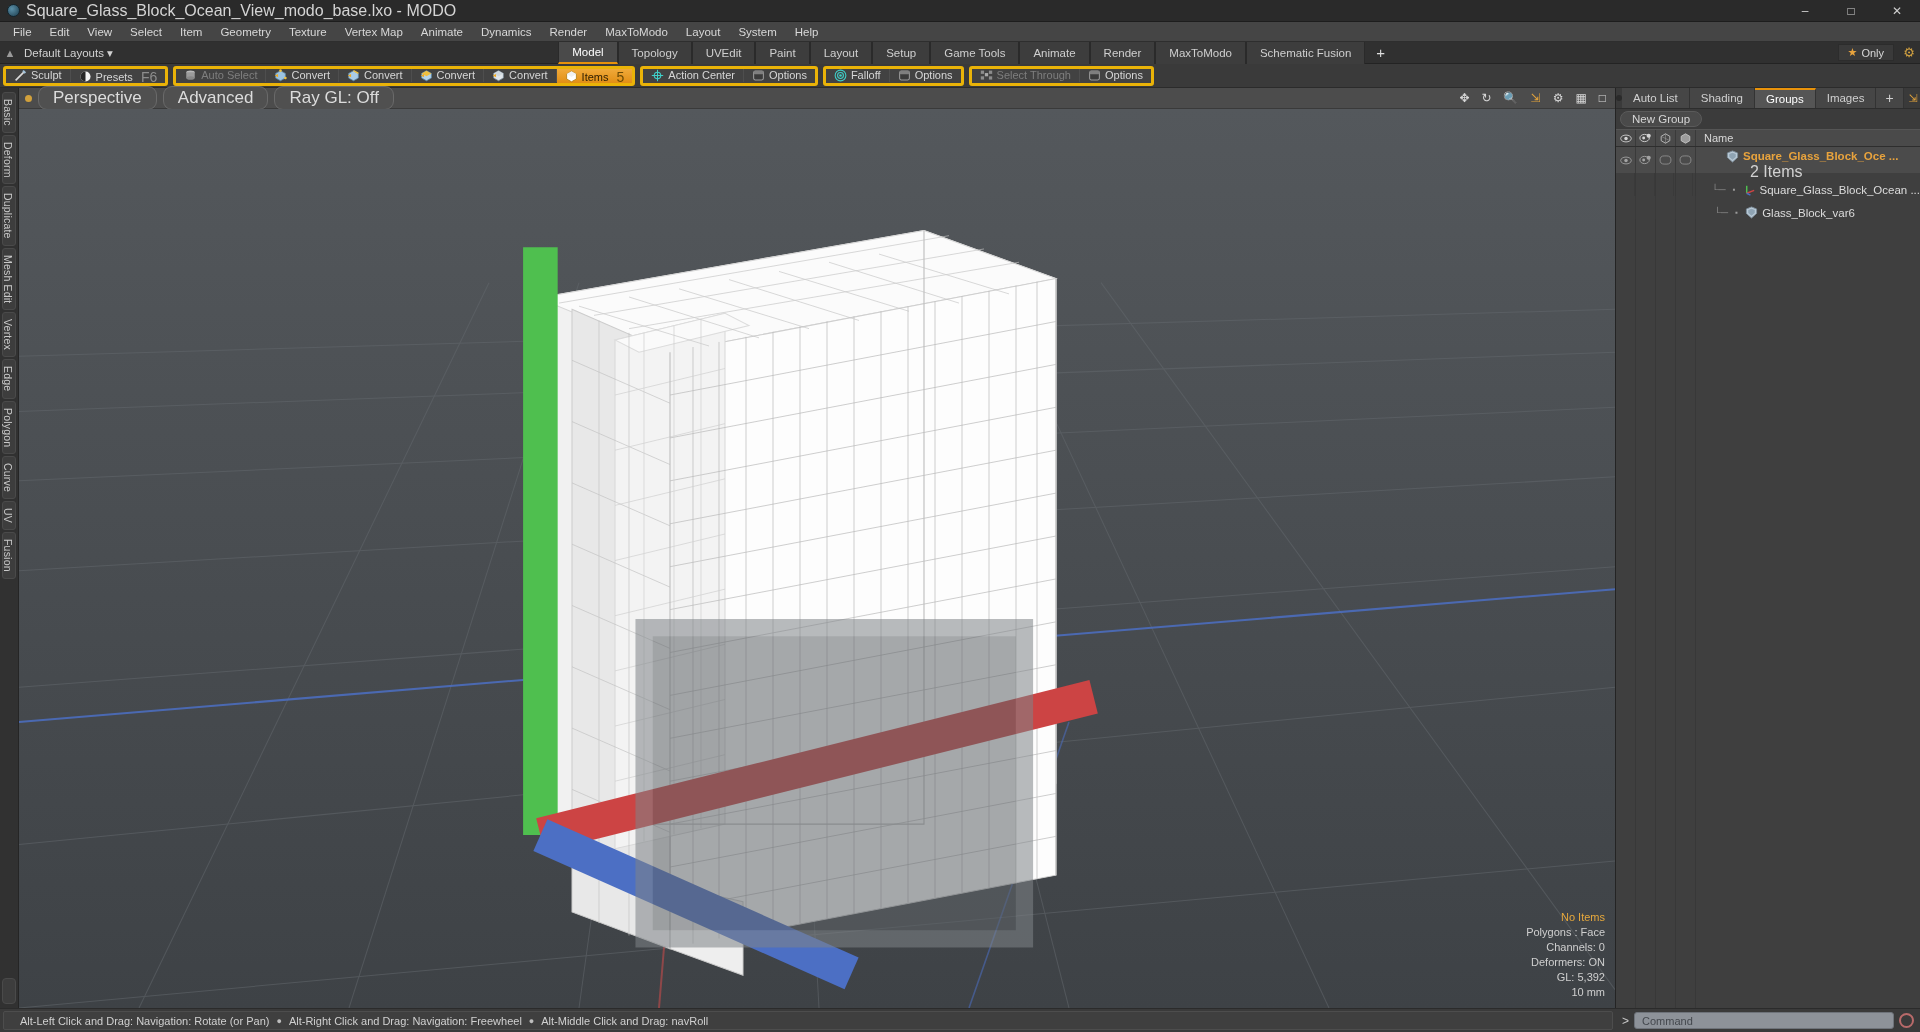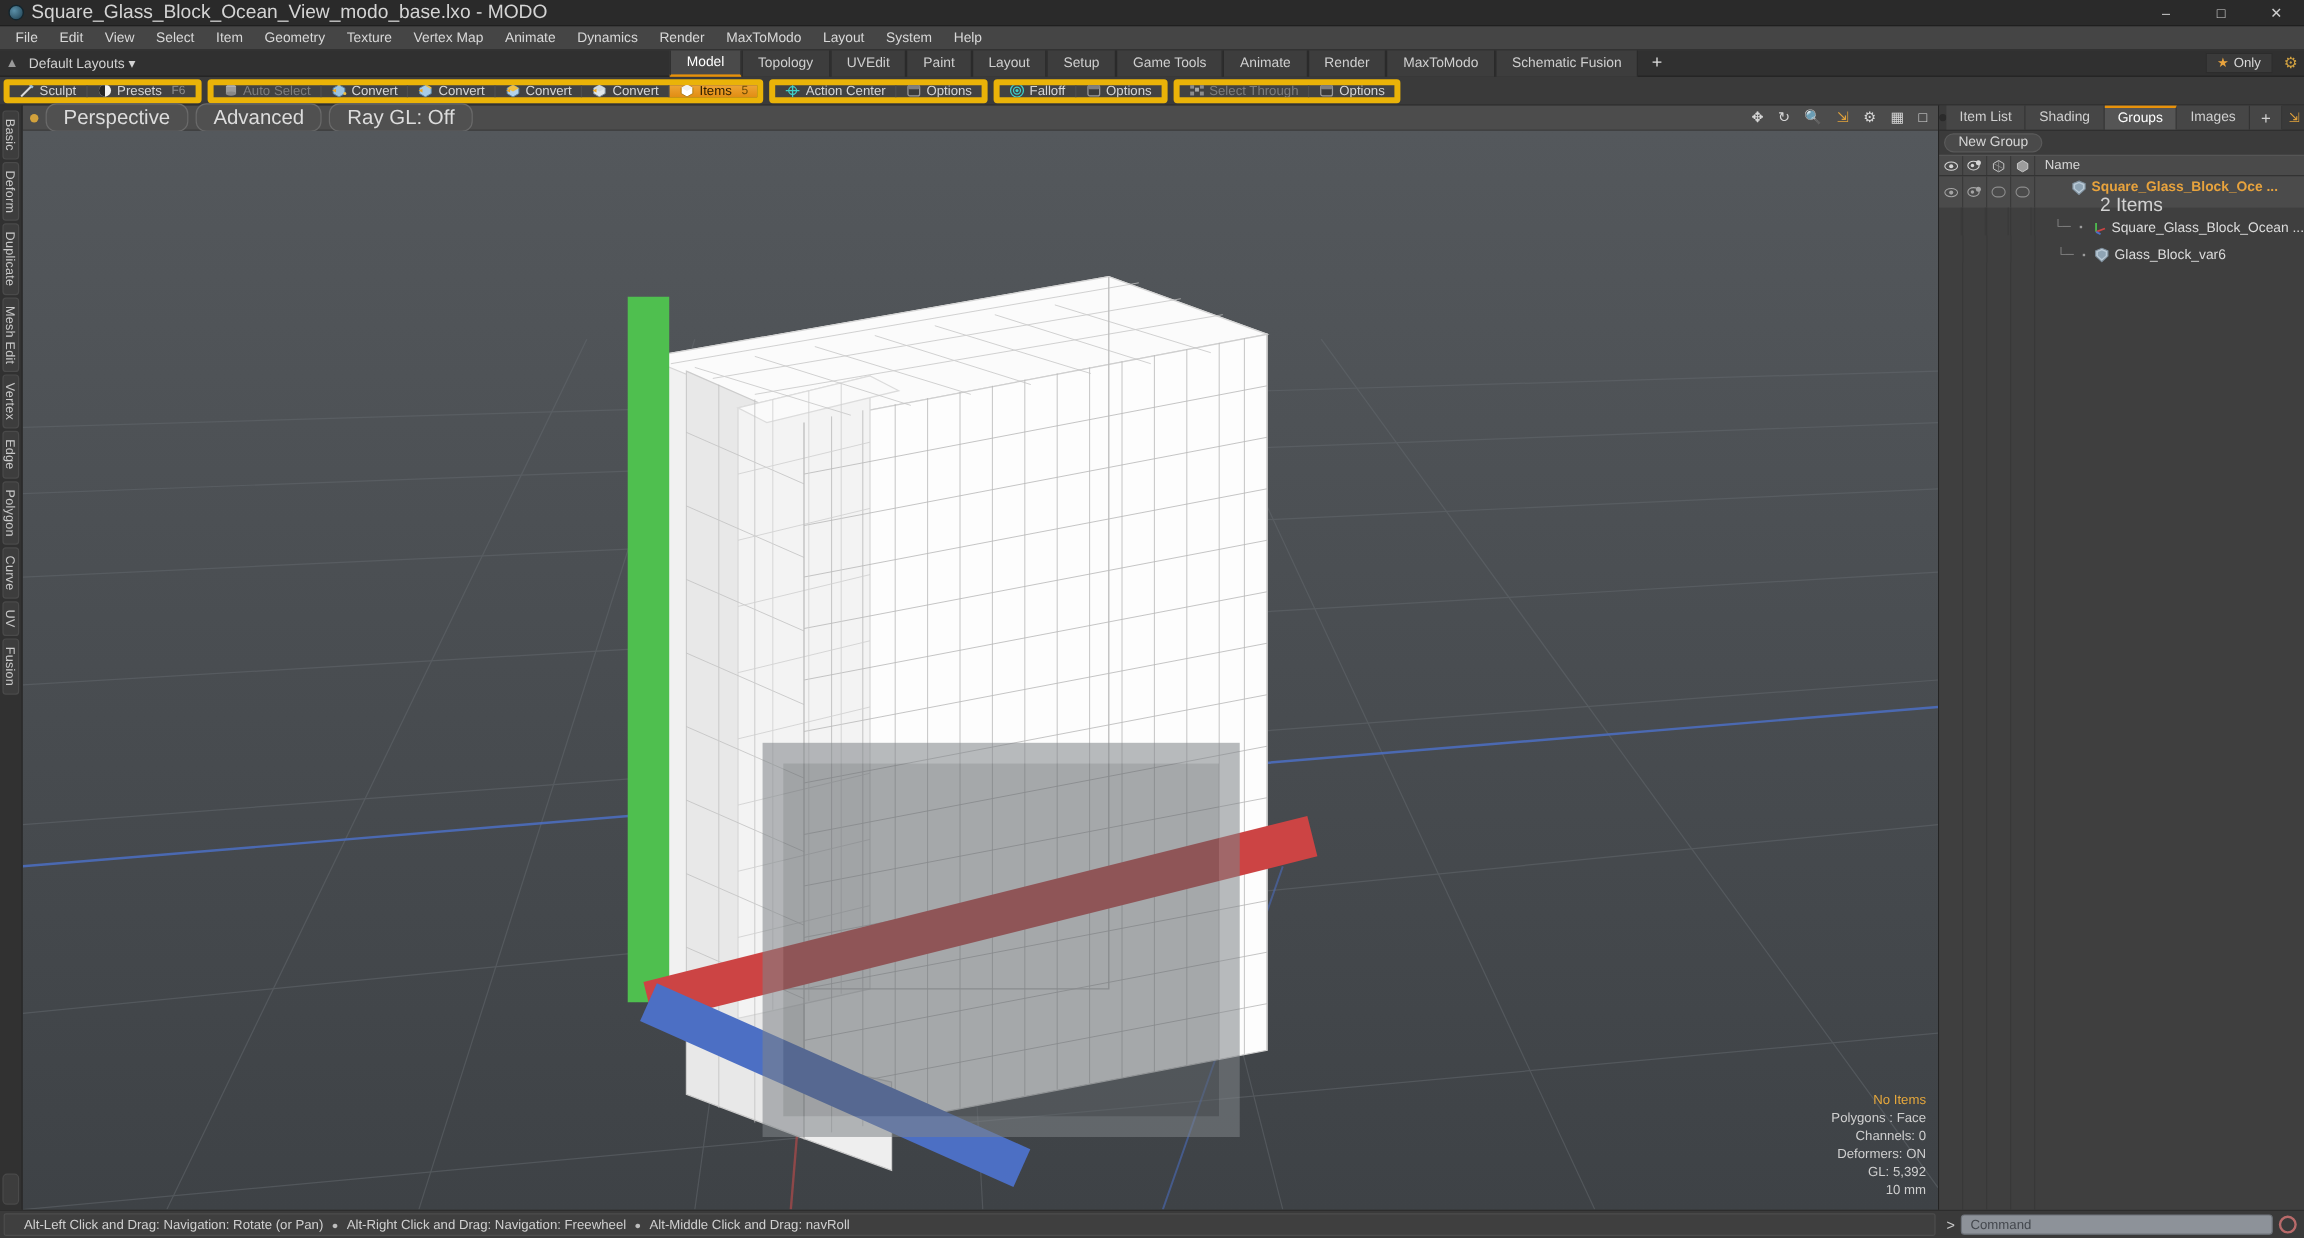--- a/index.html
+++ b/index.html
@@ -35,28 +35,28 @@
   .ltab.active{ background:#4a4a4a; color:#fff; border-bottom:2px solid #e8920a; }
   .ltab.plus{ background:transparent; border:none; color:#ddd; font-size:15px; padding:0 11px;}
   #layoutbar .only{ display:flex;align-items:center;gap:4px; font-size:11px; color:#d8d8d8;
      background:#3a3a3a; padding:1px 9px; margin-right:4px; border:1px solid #2c2c2c;}
   #layoutbar .only .star{ color:#e8a33d; font-size:11px;}
   #layoutbar .gear{ width:22px;text-align:center;color:#d0a040;font-size:13px;}
 
   
   #toolbar{ height:24px; background:#3a3a3a; display:flex; align-items:center;
     border-bottom:1px solid #2b2b2b; padding:0 3px; gap:0; }
-  .tgroup{ display:flex; align-items:center; height:20px; border:5px solid #eab308;
+  .tgroup{ display:flex; align-items:flex-start; height:20px; border:3px solid #eab308;
     border-radius:3px; background:#424242; margin-right:5px; overflow:hidden;}
   .tbtn{ display:flex;align-items:center;gap:4px; padding:0 8px; font-size:11px;
     color:#d6d6d6; border-right:1px solid #4e4e4e; white-space:nowrap; }
   .tbtn:last-child{ border-right:none; }
   .tbtn.dim{ color:#7e7e7e; }
   .tbtn.active{ background:linear-gradient(#f0a93a,#e08b10); color:#2a1c00; }
-  .tbtn .hk{ color:#8d8d8d; font-size:10px; margin-left:4px;}
+  .tbtn .hk{ color:#8d8d8d; font-size:14px; margin-left:4px;}
   .tbtn.active .hk{ color:#6b4a05; }
   .ico{ width:13px;height:13px; flex:0 0 auto; display:block;}
 
   
   #main{ display:flex; height:calc(1032px - 22px - 20px - 22px - 24px - 24px); }
 
   
   #lefttabs{ width:19px; background:#313131; border-right:1px solid #252525;
     display:flex; flex-direction:column; align-items:stretch; padding-top:4px;}
   .vtab{ writing-mode:vertical-rl; text-orientation:mixed; font-size:10.5px;
@@ -494,21 +494,21 @@
         <div>10 mm</div>
       </div>
     </div>
   </div>
 
   <div id="right">
     <div id="rtabs">
       <span class="rdot">
           <i></i>
         </span>
-      <span class="rtab">Item List</span>
+      <span class="rtab">Auto List</span>
       <span class="rtab">Shading</span>
       <span class="rtab active">Groups</span>
       <span class="rtab">Images</span>
       <span class="rtab plus">+</span>
       <span class="rspacer"></span>
       <span class="ricon">⇲</span>
 
     </div>
 
     <div id="newgroup">

